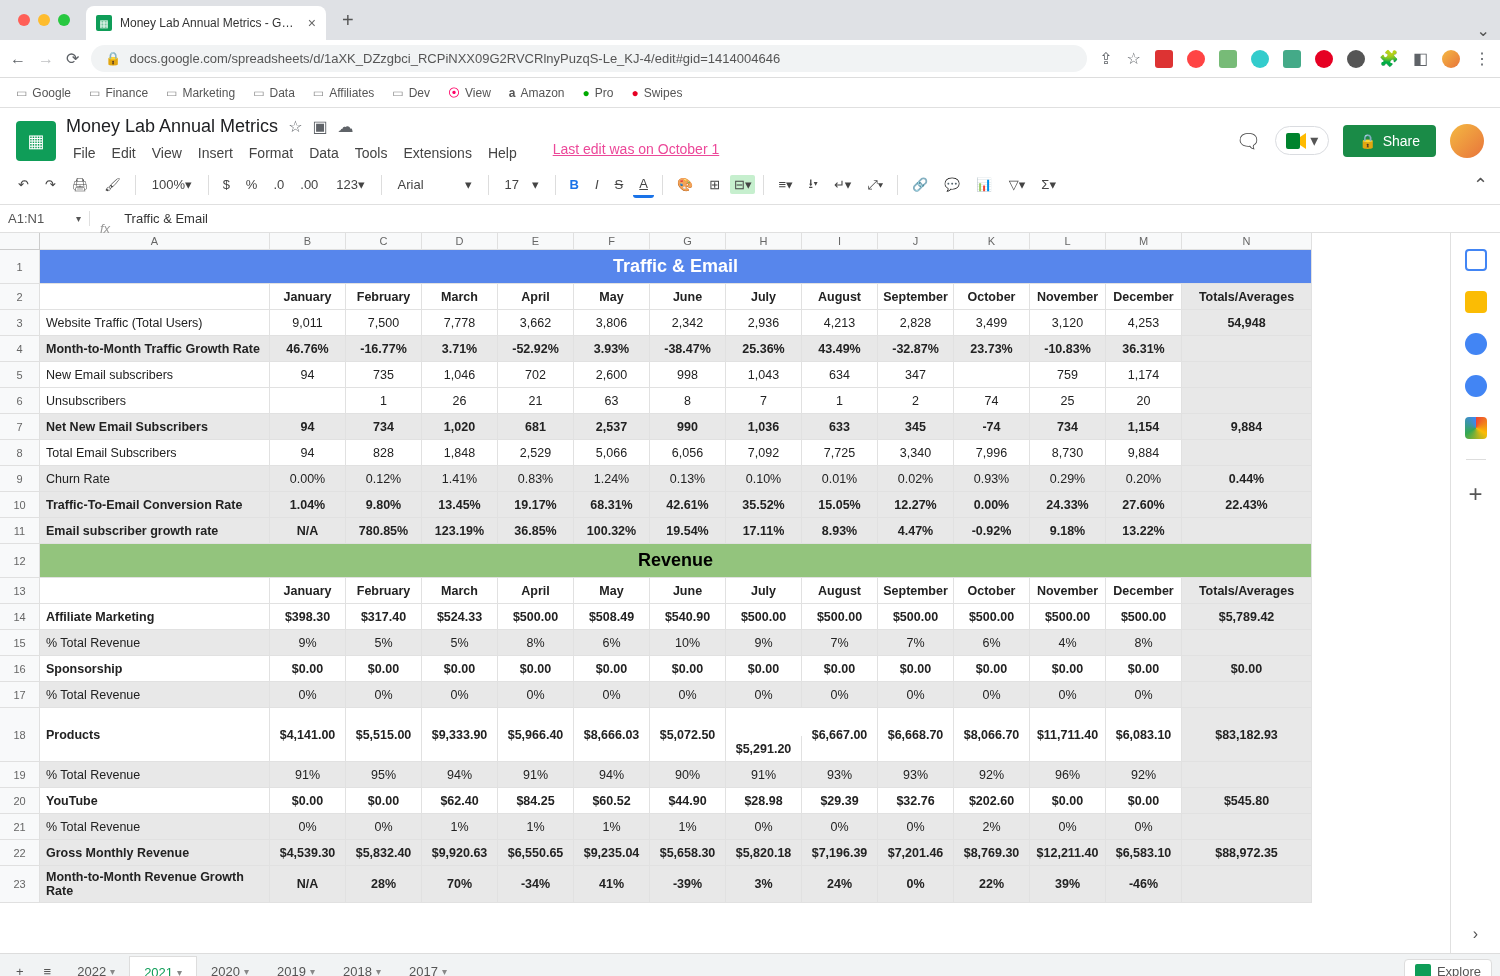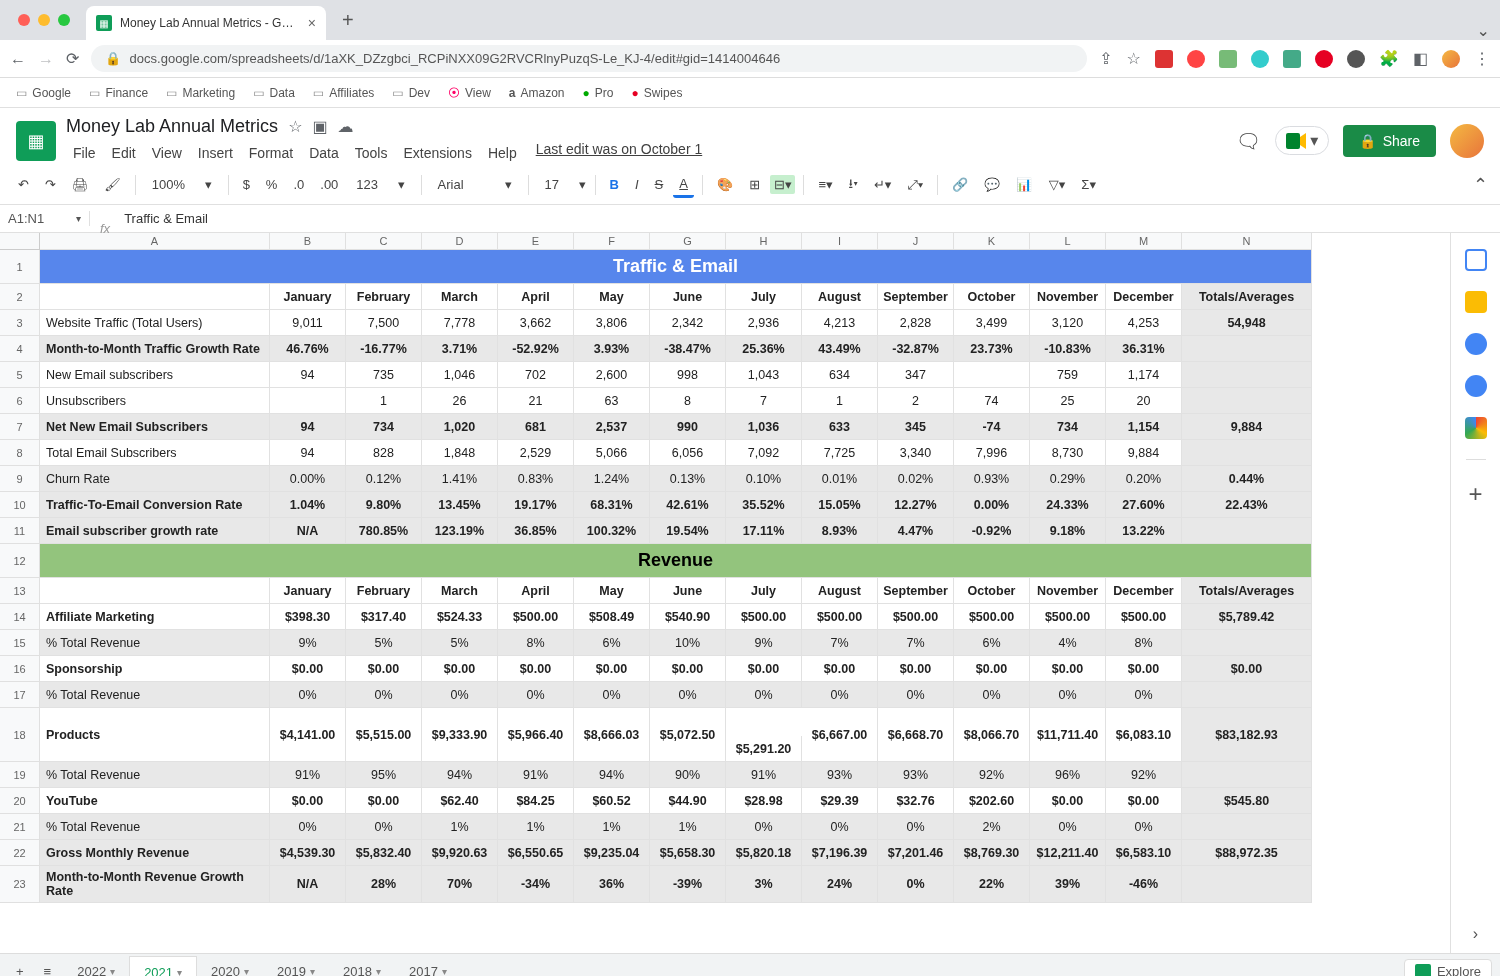--- a/index.html
+++ b/index.html
@@ -27,31 +27,31 @@
 
 
 .docs-header { background:#fff; padding:8px 16px 0 16px; }
 .title-row { display:flex; align-items:center; gap:10px; }
 .sheets-logo { width:40px; height:40px; background:#0f9d58; border-radius:4px; display:flex; align-items:center; justify-content:center; color:#fff; font-size:18px; }
 .title-area { flex:1; }
 .doc-title { font-size:18px; font-weight:400; color:#202124; display:flex; align-items:center; gap:10px; }
 .title-actions { color:#5f6368; font-size:16px; }
 .menu-row { display:flex; gap:2px; font-size:14px; color:#444; margin-top:4px; }
 .menu-item { padding:4px 7px; border-radius:3px; }
-.last-edit { color:#404040; text-decoration:underline; margin-left:10px; }
+.last-edit { color:#ec4899; text-decoration:underline; margin-left:27px; }
 .header-right { display:flex; align-items:center; gap:14px; }
 .share-btn { background:#1a8b47; color:#fff; padding:8px 16px; border-radius:4px; font-size:14px; font-weight:500; display:flex; align-items:center; gap:6px; }
 .avatar { width:34px; height:34px; border-radius:50%; background:linear-gradient(135deg,#f4b942,#e8743b); }
 .meet-btn { background:#fff; border:1px solid #dadce0; border-radius:20px; padding:4px 10px; display:flex; align-items:center; gap:4px; }
 
 
 .toolbar { background:#fff; border-bottom:1px solid #e0e0e0; height:40px; display:flex; align-items:center; padding:0 12px; gap:4px; color:#444; font-size:13px; }
 .tb-btn { padding:4px 6px; border-radius:3px; display:flex; align-items:center; }
 .tb-sep { width:1px; height:20px; background:#ddd; margin:0 4px; }
-.tb-dropdown { display:flex; gap:20px; padding:4px 8px; }
+.tb-dropdown { display:flex; gap:0; padding:4px 8px; }
 .tb-bold { font-weight:bold; color:#1a73e8; }
 .tb-chevron { color:#555; font-size:18px; margin-left:auto; }
 
 
 .formula-bar { background:#fff; height:28px; display:flex; align-items:center; border-bottom:1px solid #e0e0e0; font-size:13px; }
 .name-box { width:90px; padding:0 8px; border-right:1px solid #e0e0e0; color:#555; display:flex; align-items:center; justify-content:space-between; }
 .fx { color:#999; font-style:italic; padding:0 10px;margin-top:20px; }
 .fx-content { color:#333; padding:0 4px; }
 
 
@@ -590,21 +590,21 @@
         <div class="cell num shaded" style="font-weight: bold;">$8,769.30</div>
         <div class="cell num shaded" style="font-weight: bold;">$12,211.40</div>
         <div class="cell num shaded" style="font-weight: bold;">$6,583.10</div>
         <div class="cell total-cell">$88,972.35</div>
         <div class="row-h">23</div>
         <div class="cell lbl shaded" style="font-weight: bold;">Month-to-Month Revenue Growth Rate</div>
         <div class="cell num shaded" style="font-weight: bold;">N/A</div>
         <div class="cell num shaded" style="font-weight: bold;">28%</div>
         <div class="cell num shaded" style="font-weight: bold;">70%</div>
         <div class="cell num shaded" style="font-weight: bold;">-34%</div>
-        <div class="cell num shaded" style="font-weight: bold;">36%</div>
+        <div class="cell num shaded" style="font-weight: bold;">41%</div>
         <div class="cell num shaded" style="font-weight: bold;">-39%</div>
         <div class="cell num shaded" style="font-weight: bold;">3%</div>
         <div class="cell num shaded" style="font-weight: bold;">24%</div>
         <div class="cell num shaded" style="font-weight: bold;">0%</div>
         <div class="cell num shaded" style="font-weight: bold;">22%</div>
         <div class="cell num shaded" style="font-weight: bold;">39%</div>
         <div class="cell num shaded" style="font-weight: bold;">-46%</div>
         <div class="cell total-cell"></div>
       </div>
   </div>

